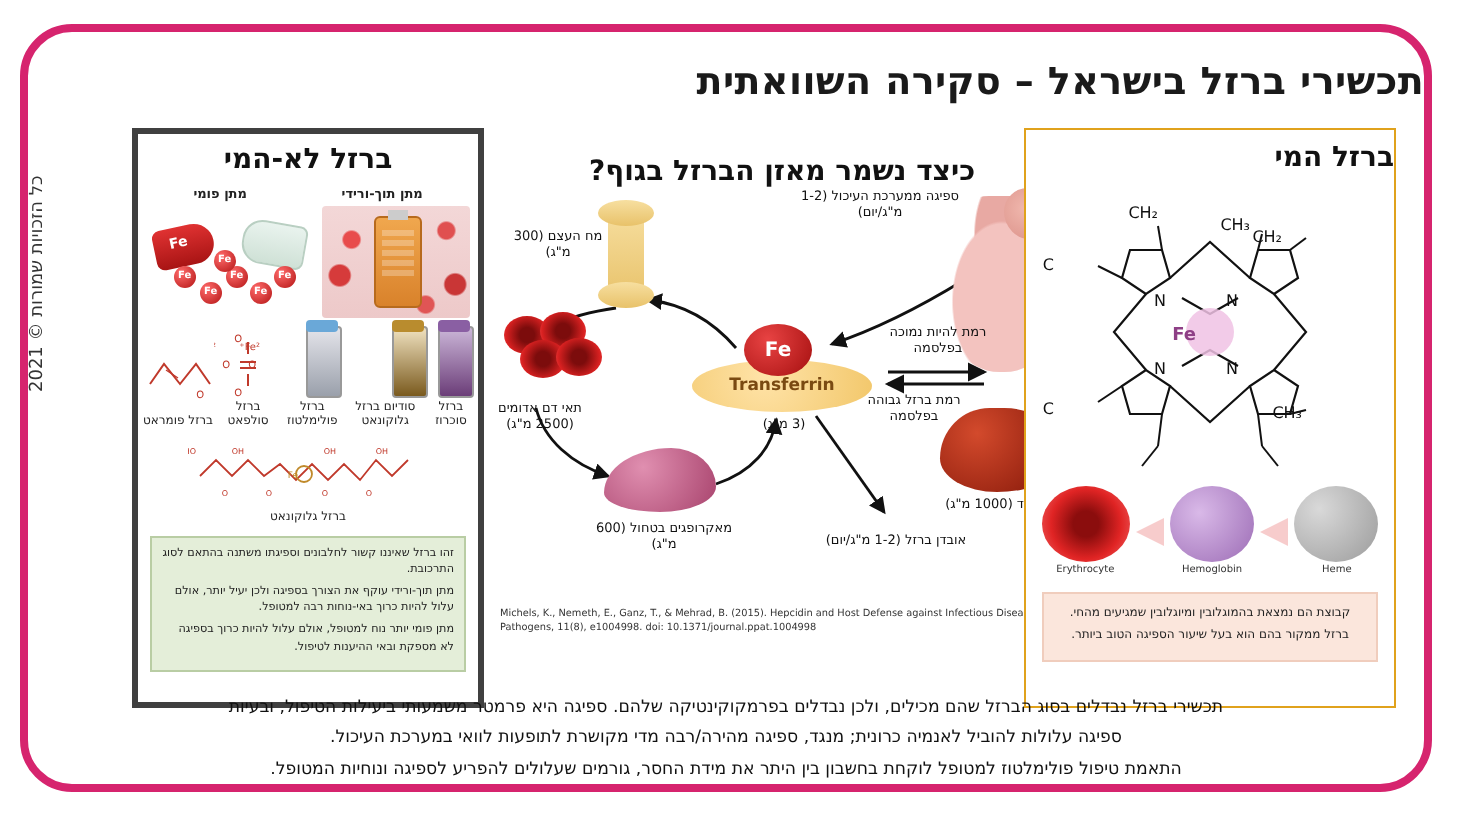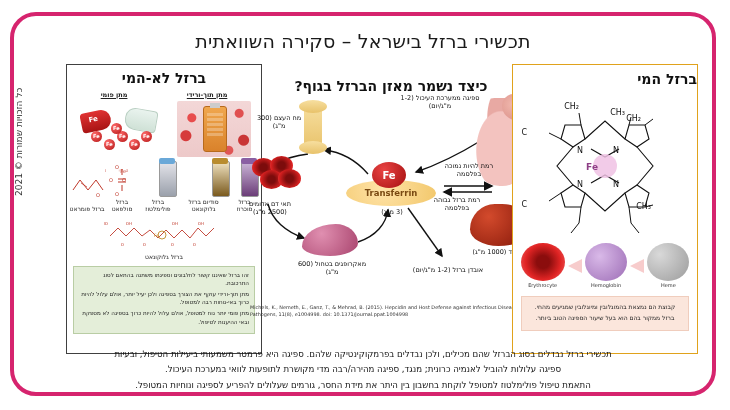--- a/index.html
+++ b/index.html
@@ -9,42 +9,42 @@
     background:#ffffff;
     font-family:"DejaVu Sans","Liberation Sans",sans-serif;
     overflow:hidden;position:relative;
   }
   .poster{
     position:absolute;left:10px;top:12px;width:706px;height:384px;
     border:4px solid #d6246e;border-radius:26px;box-sizing:border-box;
     background:#ffffff;
   }
   .title{
-    position:absolute;left:0;top:14px;width:100%;text-align:center;
-    font-size:19px;font-weight:normal;color:#1a1a1a;letter-spacing:.2px;
+    position:absolute;left:0;top:14px;width:100%;
+    font-size:19px;font-weight:bold;color:#1a1a1a;letter-spacing:.2px;
   }
 
   
   .copyright{
     position:absolute;left:14px;top:196px;
     font-size:9px;color:#333;
     transform:rotate(-90deg);transform-origin:left top;
     white-space:nowrap;direction:rtl;
   }
 
   
   .panel-left{
-    position:absolute;left:52px;top:48px;width:196px;height:290px;
-    border:1px solid #404040;background:#fff;box-sizing:border-box;
+    position:absolute;left:52px;top:48px;width:176px;height:290px;
+    border:3px solid #404040;background:#fff;box-sizing:border-box;
   }
   .panel-left .ph{
     text-align:center;font-size:14px;font-weight:bold;color:#111;margin-top:5px;
   }
   .route-row{display:flex;justify-content:space-around;margin-top:5px;padding:0 4px;}
-  .route-lbl{font-size:6.5px;font-weight:bold;color:#222;text-decoration:underline;}
+  .route-lbl{font-size:6.5px;font-weight:bold;color:#222;}
   .img-row{display:flex;justify-content:space-around;margin-top:2px;padding:0 3px;}
 
   
   .ivbox{width:74px;height:56px;background:
       radial-gradient(circle at 20% 30%, #e84c4c 0 4px, transparent 5px),
       radial-gradient(circle at 12% 62%, #d63b3b 0 5px, transparent 6px),
       radial-gradient(circle at 84% 22%, #e05050 0 4px, transparent 5px),
       radial-gradient(circle at 90% 70%, #c93636 0 5px, transparent 6px),
       radial-gradient(circle at 70% 88%, #e05555 0 4px, transparent 5px),
       linear-gradient(#f3d7d7,#edc9c9);

